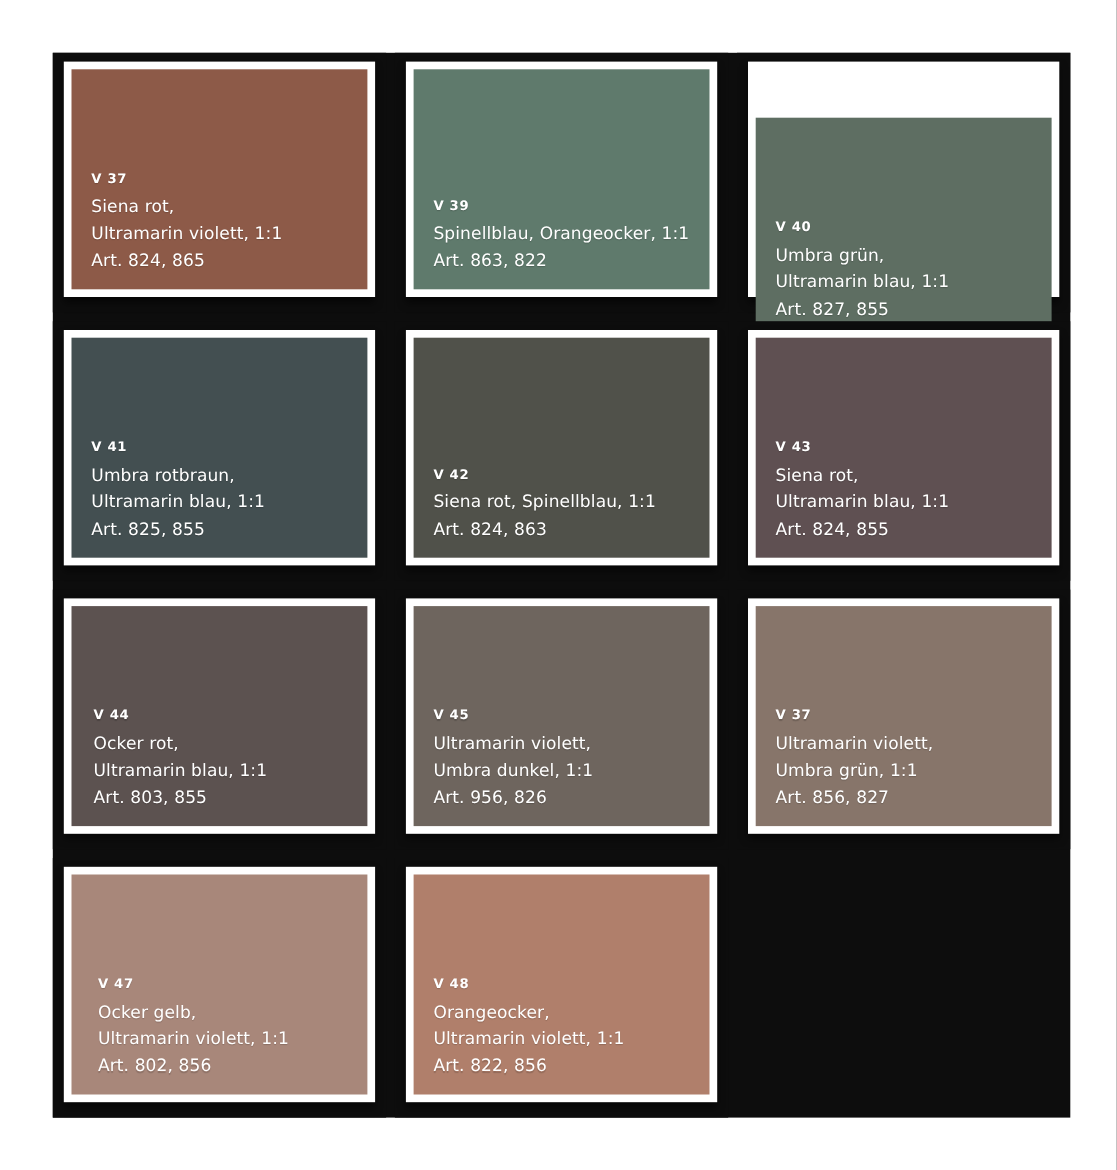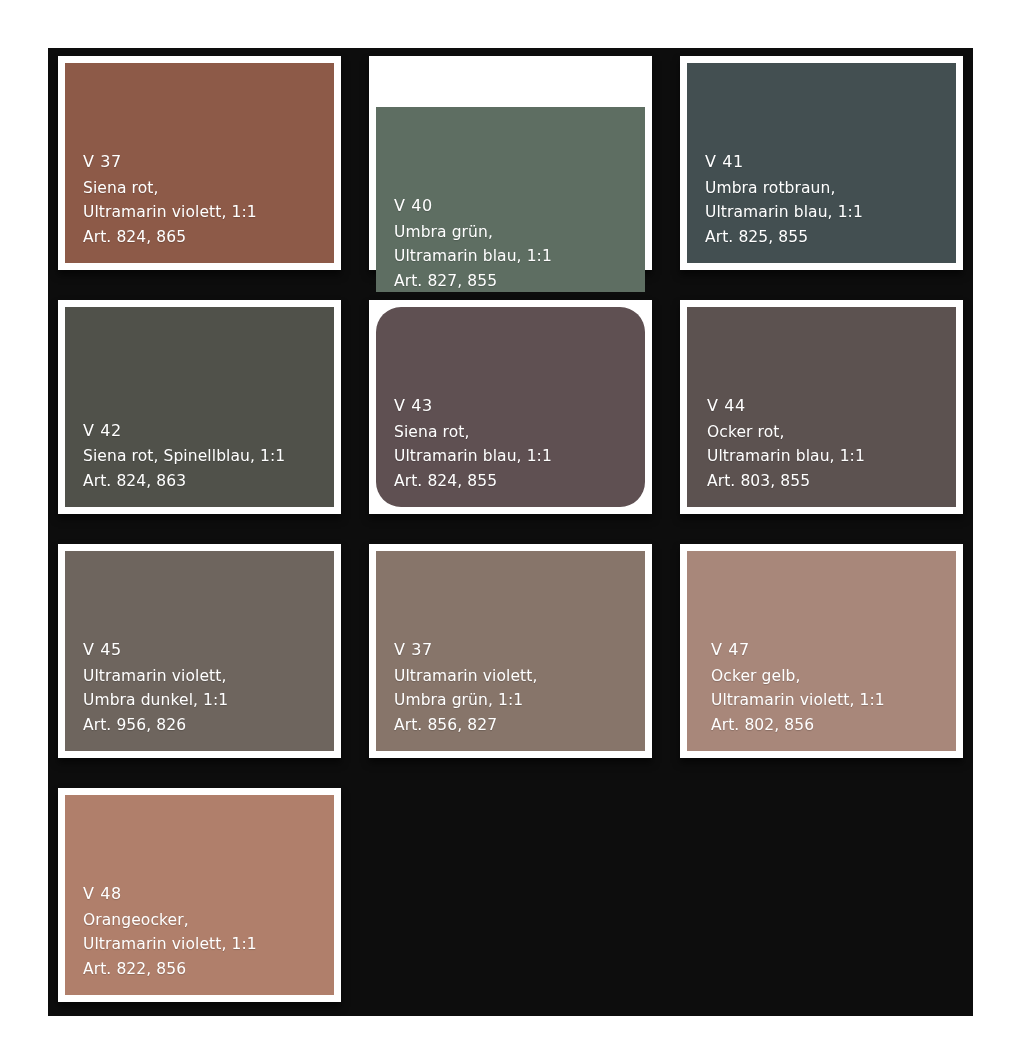--- a/index.html
+++ b/index.html
@@ -69,22 +69,22 @@
 
   .caption {
     color: #ffffff;
     font-size: 15.5px;
     line-height: 24.5px;
     letter-spacing: 0.1px;
     text-shadow: 0 1px 1px rgba(0,0,0,0.18);
   }
 
   .code {
-    font-weight: normal;
-    font-size: 16px;
+    font-weight: bold;
+    font-size: 12px;
     letter-spacing: 0.6px;
     margin-bottom: 1px;
   }
 
   .recipe-line,
   .art-line {
     font-weight: normal;
     white-space: nowrap;
   }
 </style>
@@ -101,20 +101,31 @@
             <div class="caption code">V 37</div>
             <div class="caption recipe-line">Siena rot,</div>
             <div class="caption recipe-line">Ultramarin violett, 1:1</div>
             <div class="caption art-line">Art. 824, 865</div>
           </div>
         </div>
       </div>
     </div>
     <div class="tile">
       <div class="mount">
+        <div class="swatch" style="background: rgb(95, 122, 108);">
+          <div class="caption">
+            <div class="caption code">V 39</div>
+            <div class="caption recipe-line">Spinellblau, Orangeocker, 1:1</div>
+            <div class="caption art-line">Art. 863, 822</div>
+          </div>
+        </div>
+      </div>
+    </div>
+    <div class="tile">
+      <div class="mount">
         <div class="swatch" style="background: rgb(94, 110, 98); margin-top: 44px;">
           <div class="caption">
             <div class="caption code">V 40</div>
             <div class="caption recipe-line">Umbra grün,</div>
             <div class="caption recipe-line">Ultramarin blau, 1:1</div>
             <div class="caption art-line">Art. 827, 855</div>
           </div>
         </div>
       </div>
     </div>
@@ -136,21 +147,21 @@
           <div class="caption">
             <div class="caption code">V 42</div>
             <div class="caption recipe-line">Siena rot, Spinellblau, 1:1</div>
             <div class="caption art-line">Art. 824, 863</div>
           </div>
         </div>
       </div>
     </div>
     <div class="tile">
       <div class="mount">
-        <div class="swatch" style="background: rgb(95, 80, 82); border-radius: 25px;">
+        <div class="swatch" style="background: rgb(95, 80, 82);">
           <div class="caption">
             <div class="caption code">V 43</div>
             <div class="caption recipe-line">Siena rot,</div>
             <div class="caption recipe-line">Ultramarin blau, 1:1</div>
             <div class="caption art-line">Art. 824, 855</div>
           </div>
         </div>
       </div>
     </div>
     <div class="tile">

